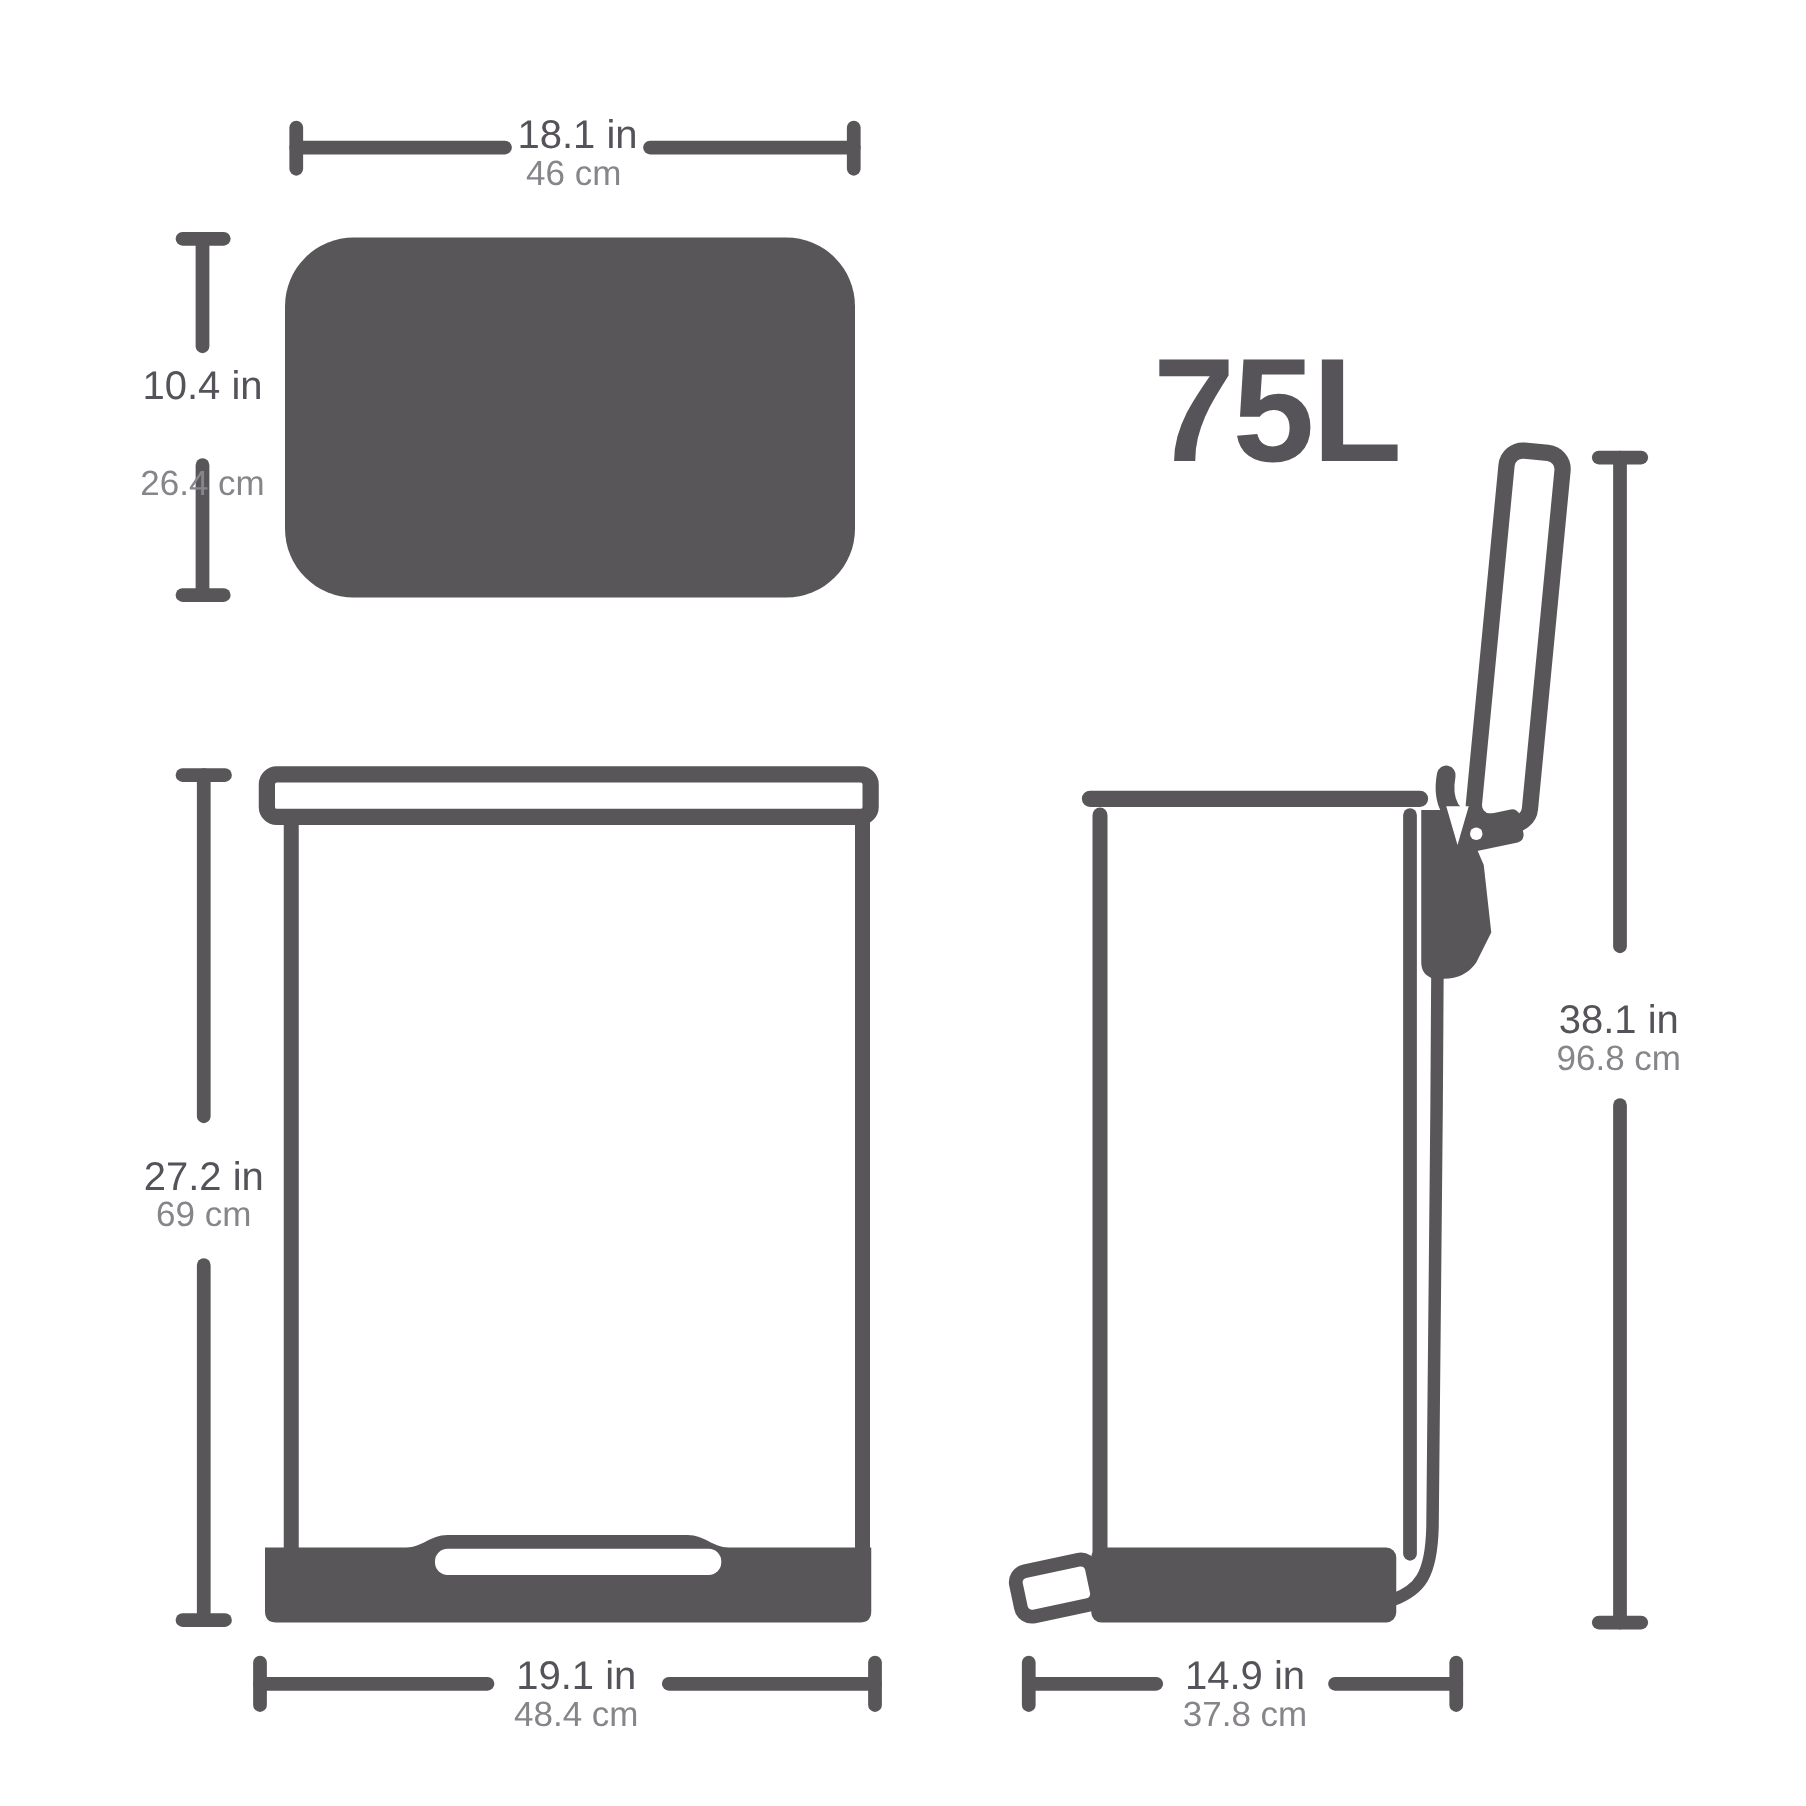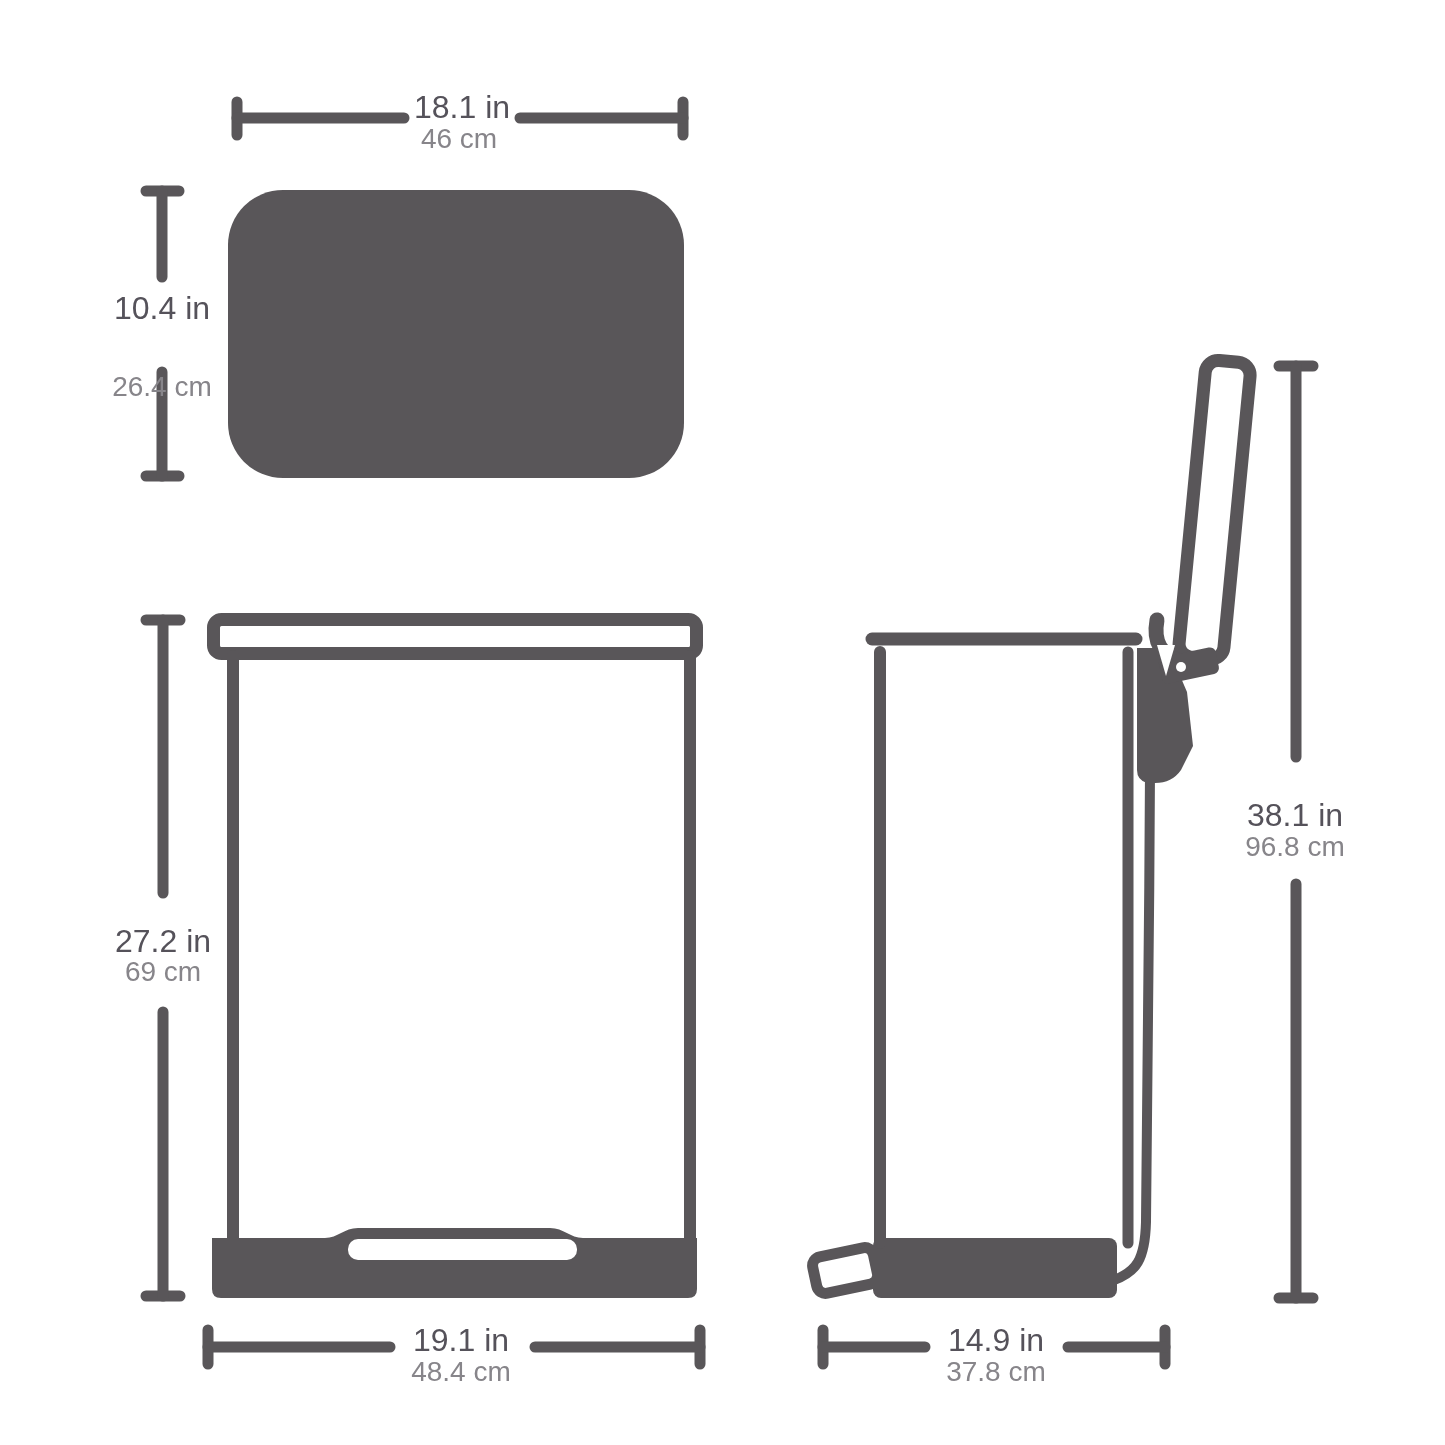--- a/index.html
+++ b/index.html
@@ -108,20 +108,21 @@
     </g>
   </svg>
 
 
   <div class="lbl dim-in" style="left:462px;top:107px;">18.1 in</div>
   <div class="lbl dim-cm" style="left:459px;top:139px;">46 cm</div>
 
   <div class="lbl dim-in" style="left:162px;top:308px;">10.4 in</div>
   <div class="lbl dim-cm" style="left:162px;top:339px;margin-top:48px;">26.4 cm</div>
 
+  <div class="lbl cap-liters" style="left:1021px;top:329px;">75L</div>
 
   <div class="lbl dim-in" style="left:163px;top:941px;">27.2 in</div>
   <div class="lbl dim-cm" style="left:163px;top:972px;">69 cm</div>
 
   <div class="lbl dim-in" style="left:461px;top:1340px;">19.1 in</div>
   <div class="lbl dim-cm" style="left:461px;top:1372px;">48.4 cm</div>
 
   <div class="lbl dim-in" style="left:996px;top:1340px;">14.9 in</div>
   <div class="lbl dim-cm" style="left:996px;top:1372px;">37.8 cm</div>
 

